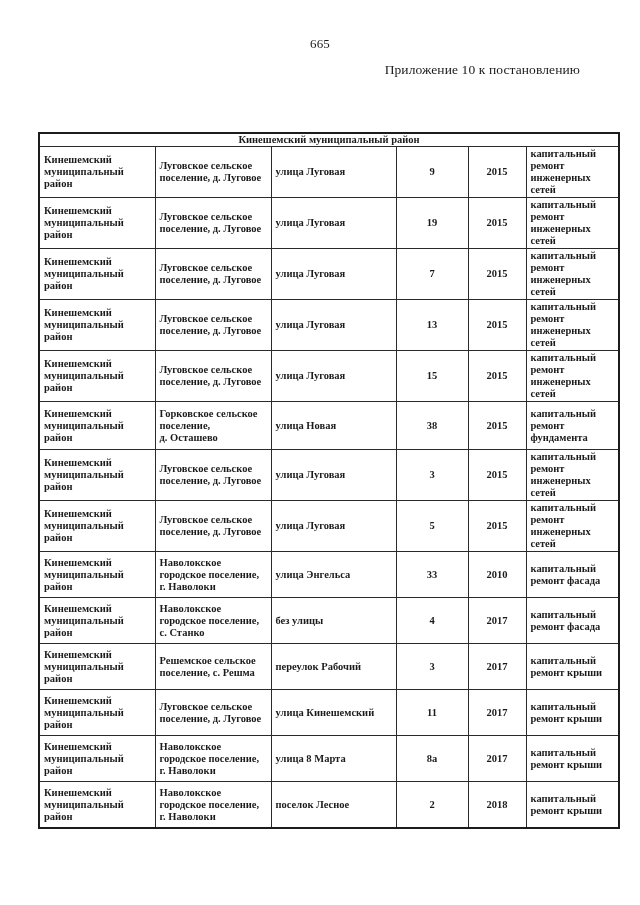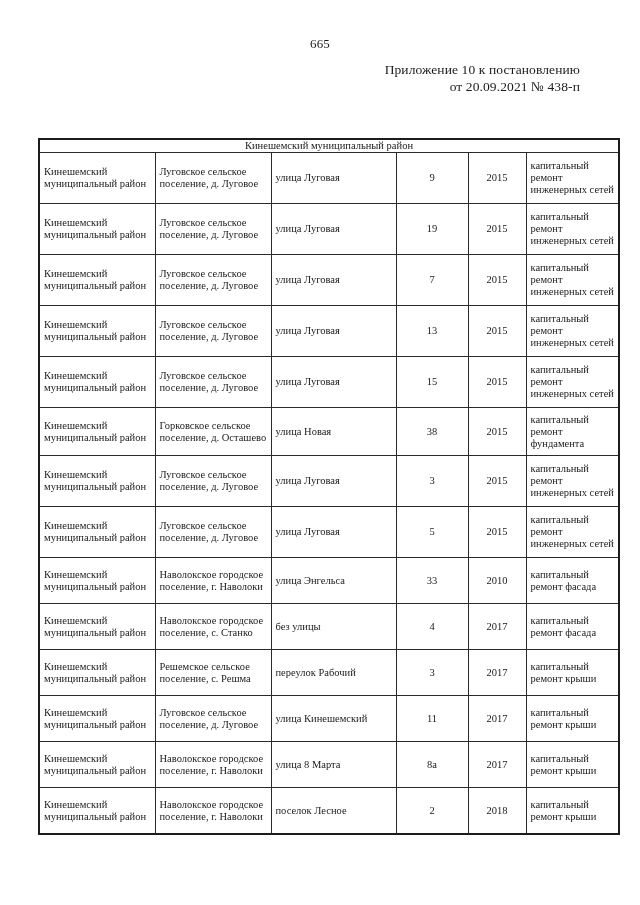--- a/index.html
+++ b/index.html
@@ -10,29 +10,29 @@
   }
   .page { position:relative; width:640px; height:905px; background:#ffffff; overflow:hidden; }
 
   .page-number {
     position:absolute; top:36px; left:0; width:640px;
     text-align:center; font-size:13px; letter-spacing:0.2px;
   }
 
   .appendix {
     position:absolute; top:62px; right:60px;
-    text-align:right; font-size:13.5px; line-height:16.5px; letter-spacing:0.1px;
+    font-size:13.5px; line-height:16.5px; letter-spacing:0.1px;
   }
 
   .doc-table {
-    position:absolute; top:138px; left:38px;
+    position:absolute; top:132px; left:38px;
     width:580px; table-layout:fixed;
     border-collapse:collapse;
     border:2px solid #1c1c1c;
-    font-size:10.5px; line-height:12px;
+    font-size:10.5px; line-height:12px;font-weight:bold;
   }
   .doc-table td {
     border:1px solid #2a2a2a;
     vertical-align:middle;
     padding:2px 4px;
     overflow:hidden;
   }
   .group-header td {
     text-align:center; height:12px; padding:0 2px;
   }
@@ -44,21 +44,20 @@
 </style>
 </head>
 <body>
 
 <div class="page">
 
   <div class="page-number">665</div>
 
   <div class="appendix">
     <div>Приложение 10 к постановлению</div>
-    <div>от 20.09.2021 № 438-п</div>
   </div>
 
   <table class="doc-table">
     <colgroup>
       <col style="width:116px">
         <col style="width:116px">
         <col style="width:125px">
       <col style="width:72px">
         <col style="width:58px">
         <col style="width:93px">

